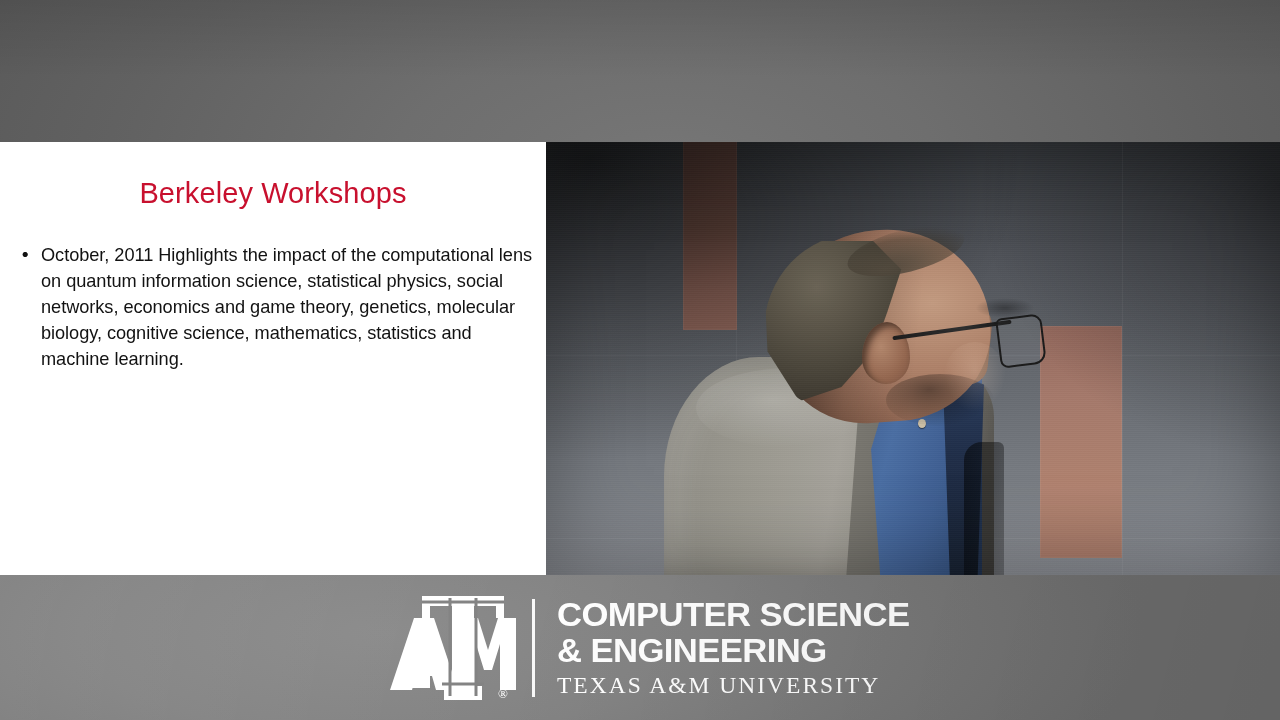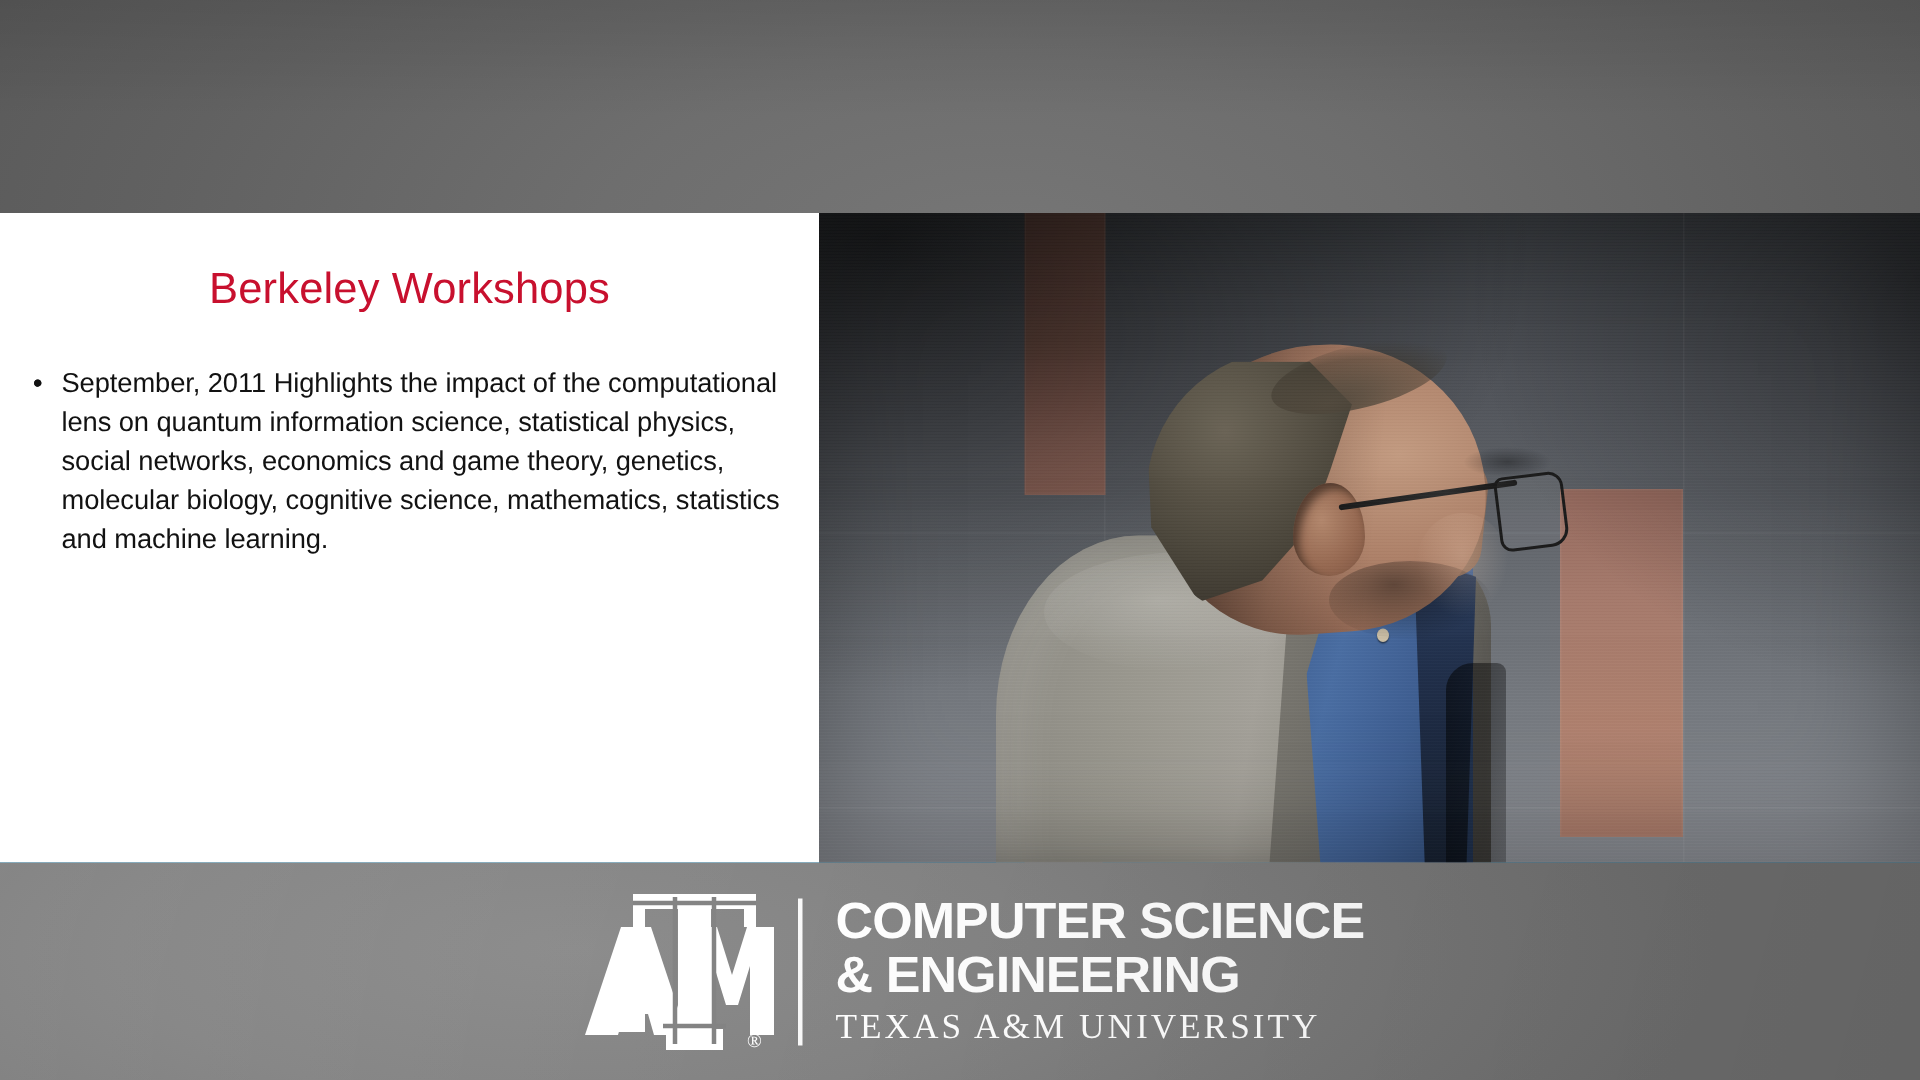--- a/index.html
+++ b/index.html
@@ -6,21 +6,21 @@
     margin: 0;
     padding: 0;
     background: #000;
   }
   #slide {
     position: relative;
     width: 1280px;
     height: 720px;
     overflow: hidden;
     font-family: "Liberation Sans", sans-serif;
-    background: #0ea5e9;
+    background: #eab308;
   }
 
   
   .top-band {
     position: absolute;
     left: 0; top: 0;
     width: 1280px; height: 142px;
     background:
       radial-gradient(ellipse 900px 420px at 52% 115%,
          #767676 0%, #6e6e6e 30%, #616161 62%, #545454 100%);
@@ -331,21 +331,21 @@
 
   <div class="content-panel">
     <div class="slide-title">Berkeley Workshops</div>
 
     <div class="bullets">
       <div class="bullet">
         <span class="dot">•</span>
       </div>
       <div class="bullet">
         <span class="dot">•</span>
-        <span>September, 2011  Highlights the impact of the computational lens on quantum information science, statistical physics, social networks, economics and game theory, genetics, molecular biology, cognitive science, mathematics, statistics and machine learning.</span>
+        <span>October, 2011  Highlights the impact of the computational lens on quantum information science, statistical physics, social networks, economics and game theory, genetics, molecular biology, cognitive science, mathematics, statistics and machine learning.</span>
       </div>
     </div>
   </div>
 
   <div class="photo">
     <div class="wall2"></div>
 
     <div class="seam" style="left:0;top:213px;width:734px;height:1px;"></div>
     <div class="seam" style="left:0;top:396px;width:734px;height:1px;"></div>
     <div class="seam" style="left:190px;top:0;width:1px;height:433px;"></div>

